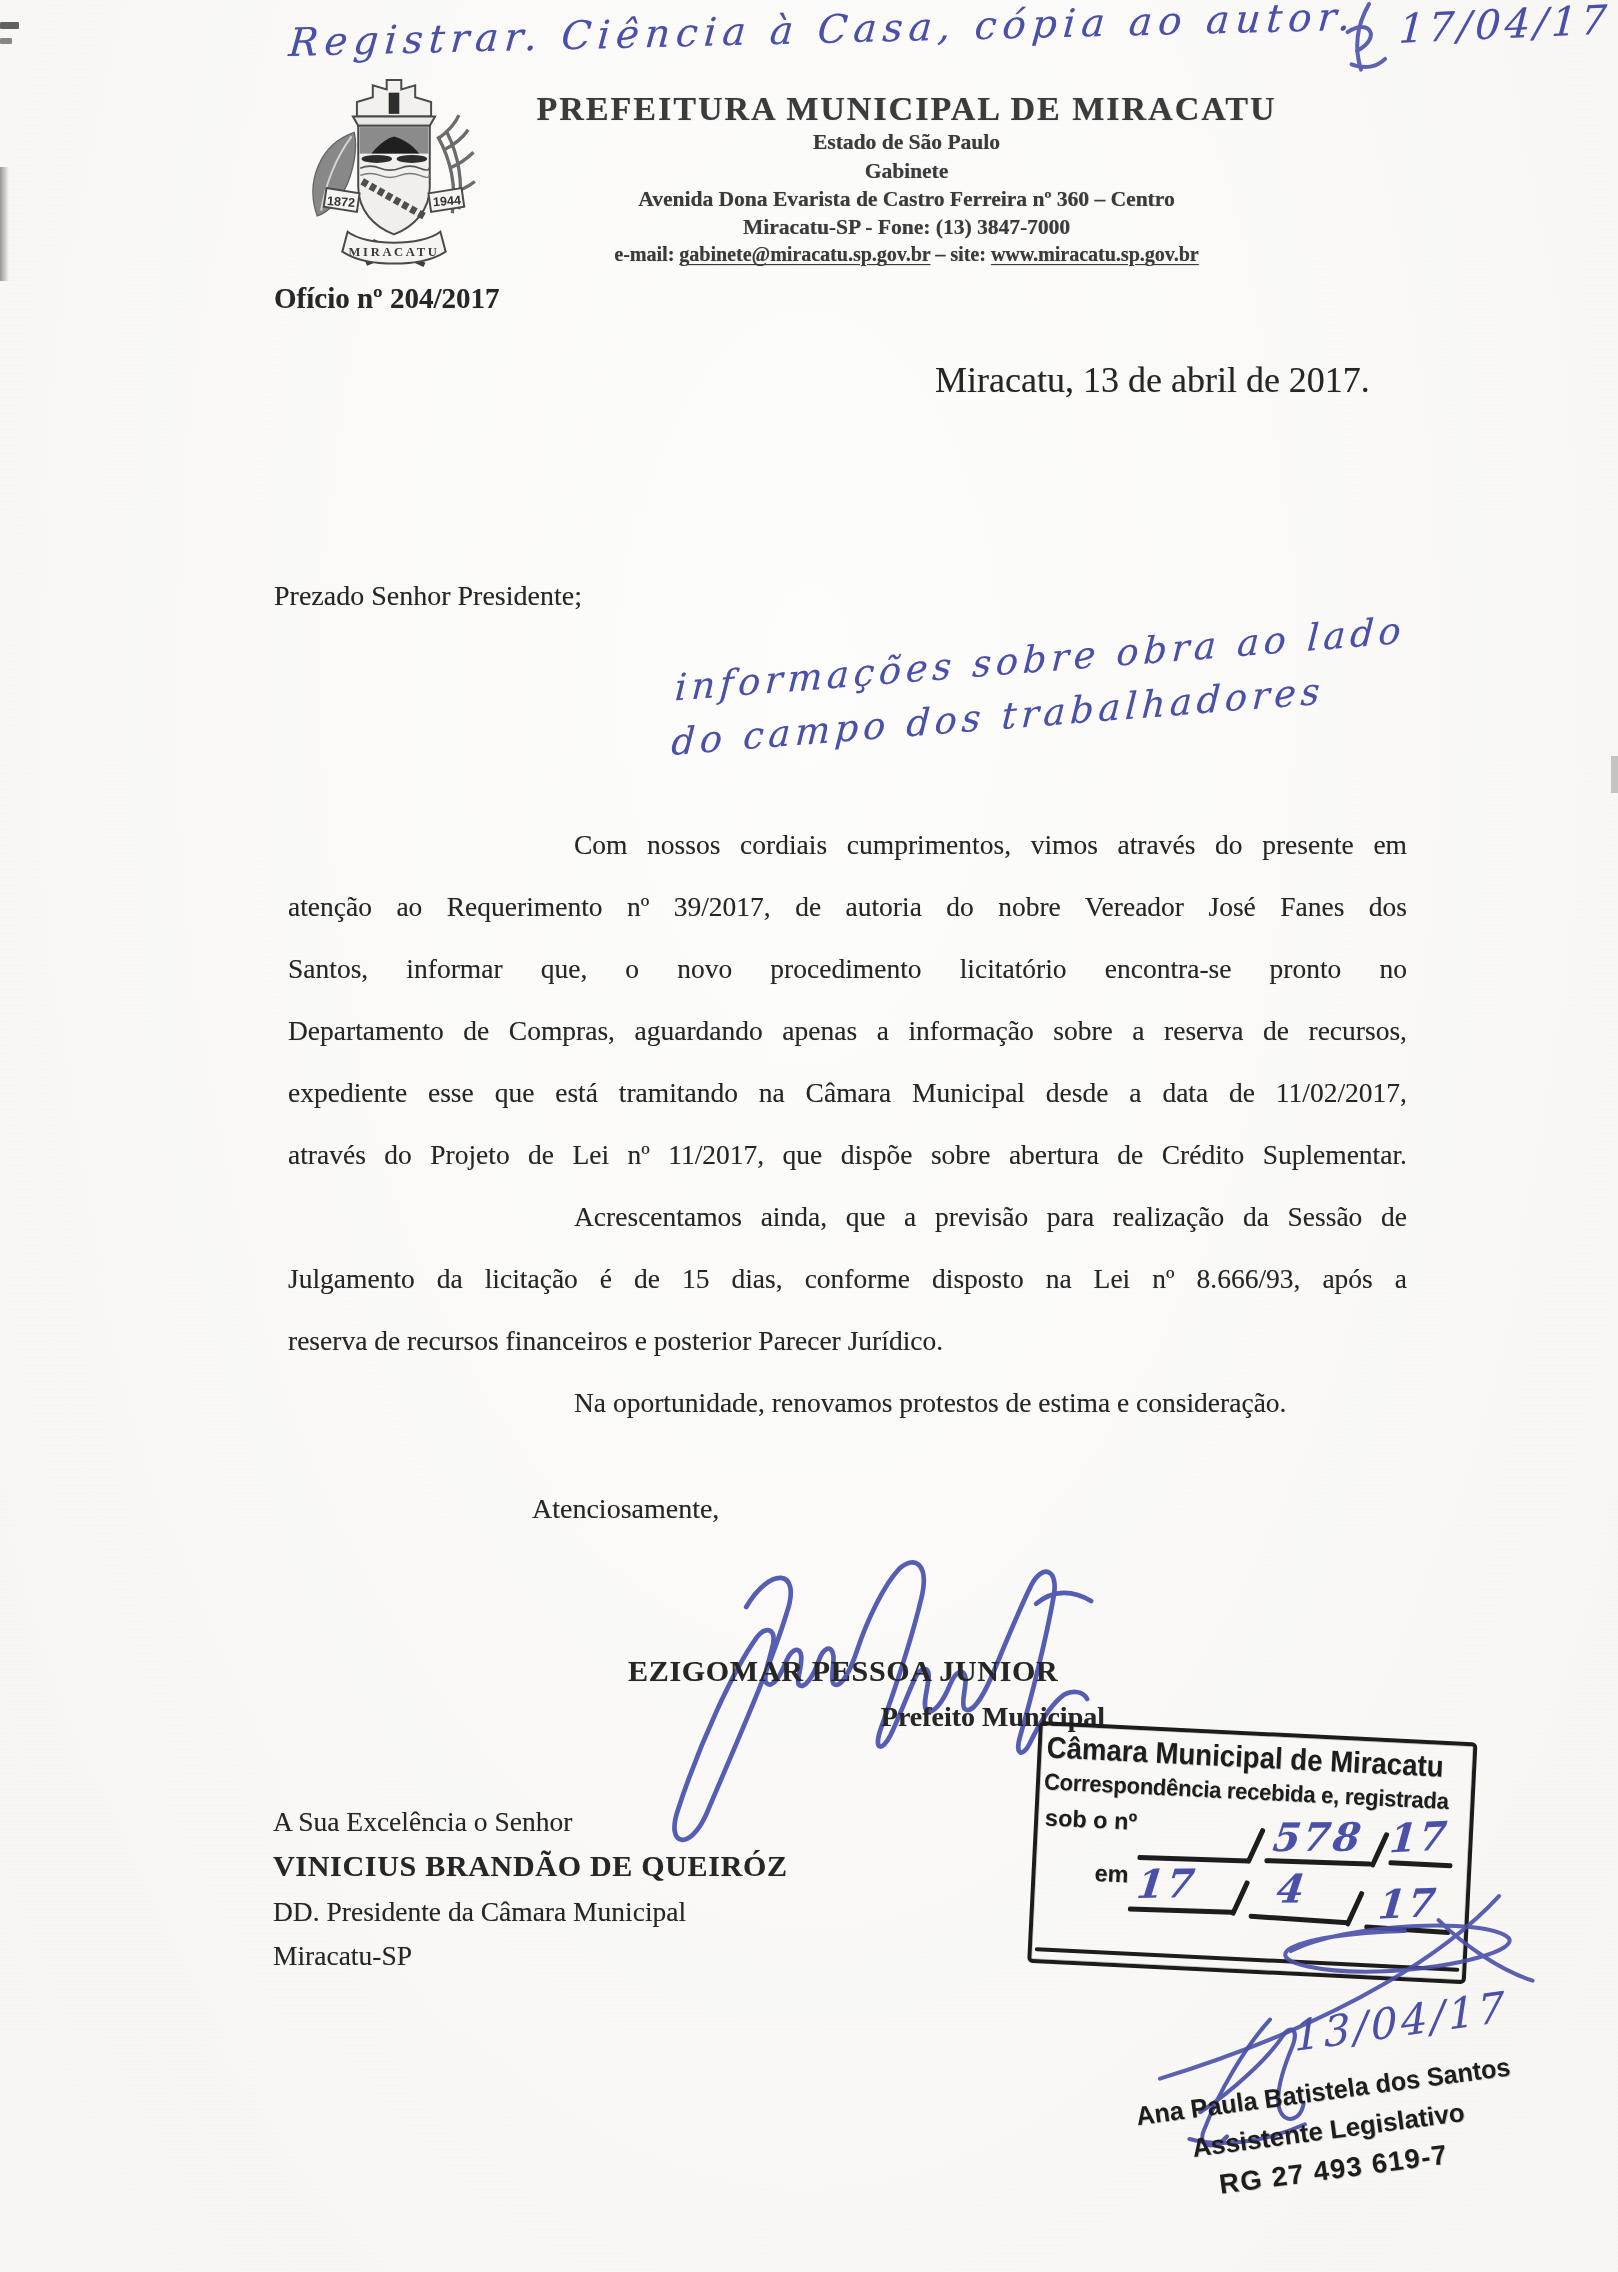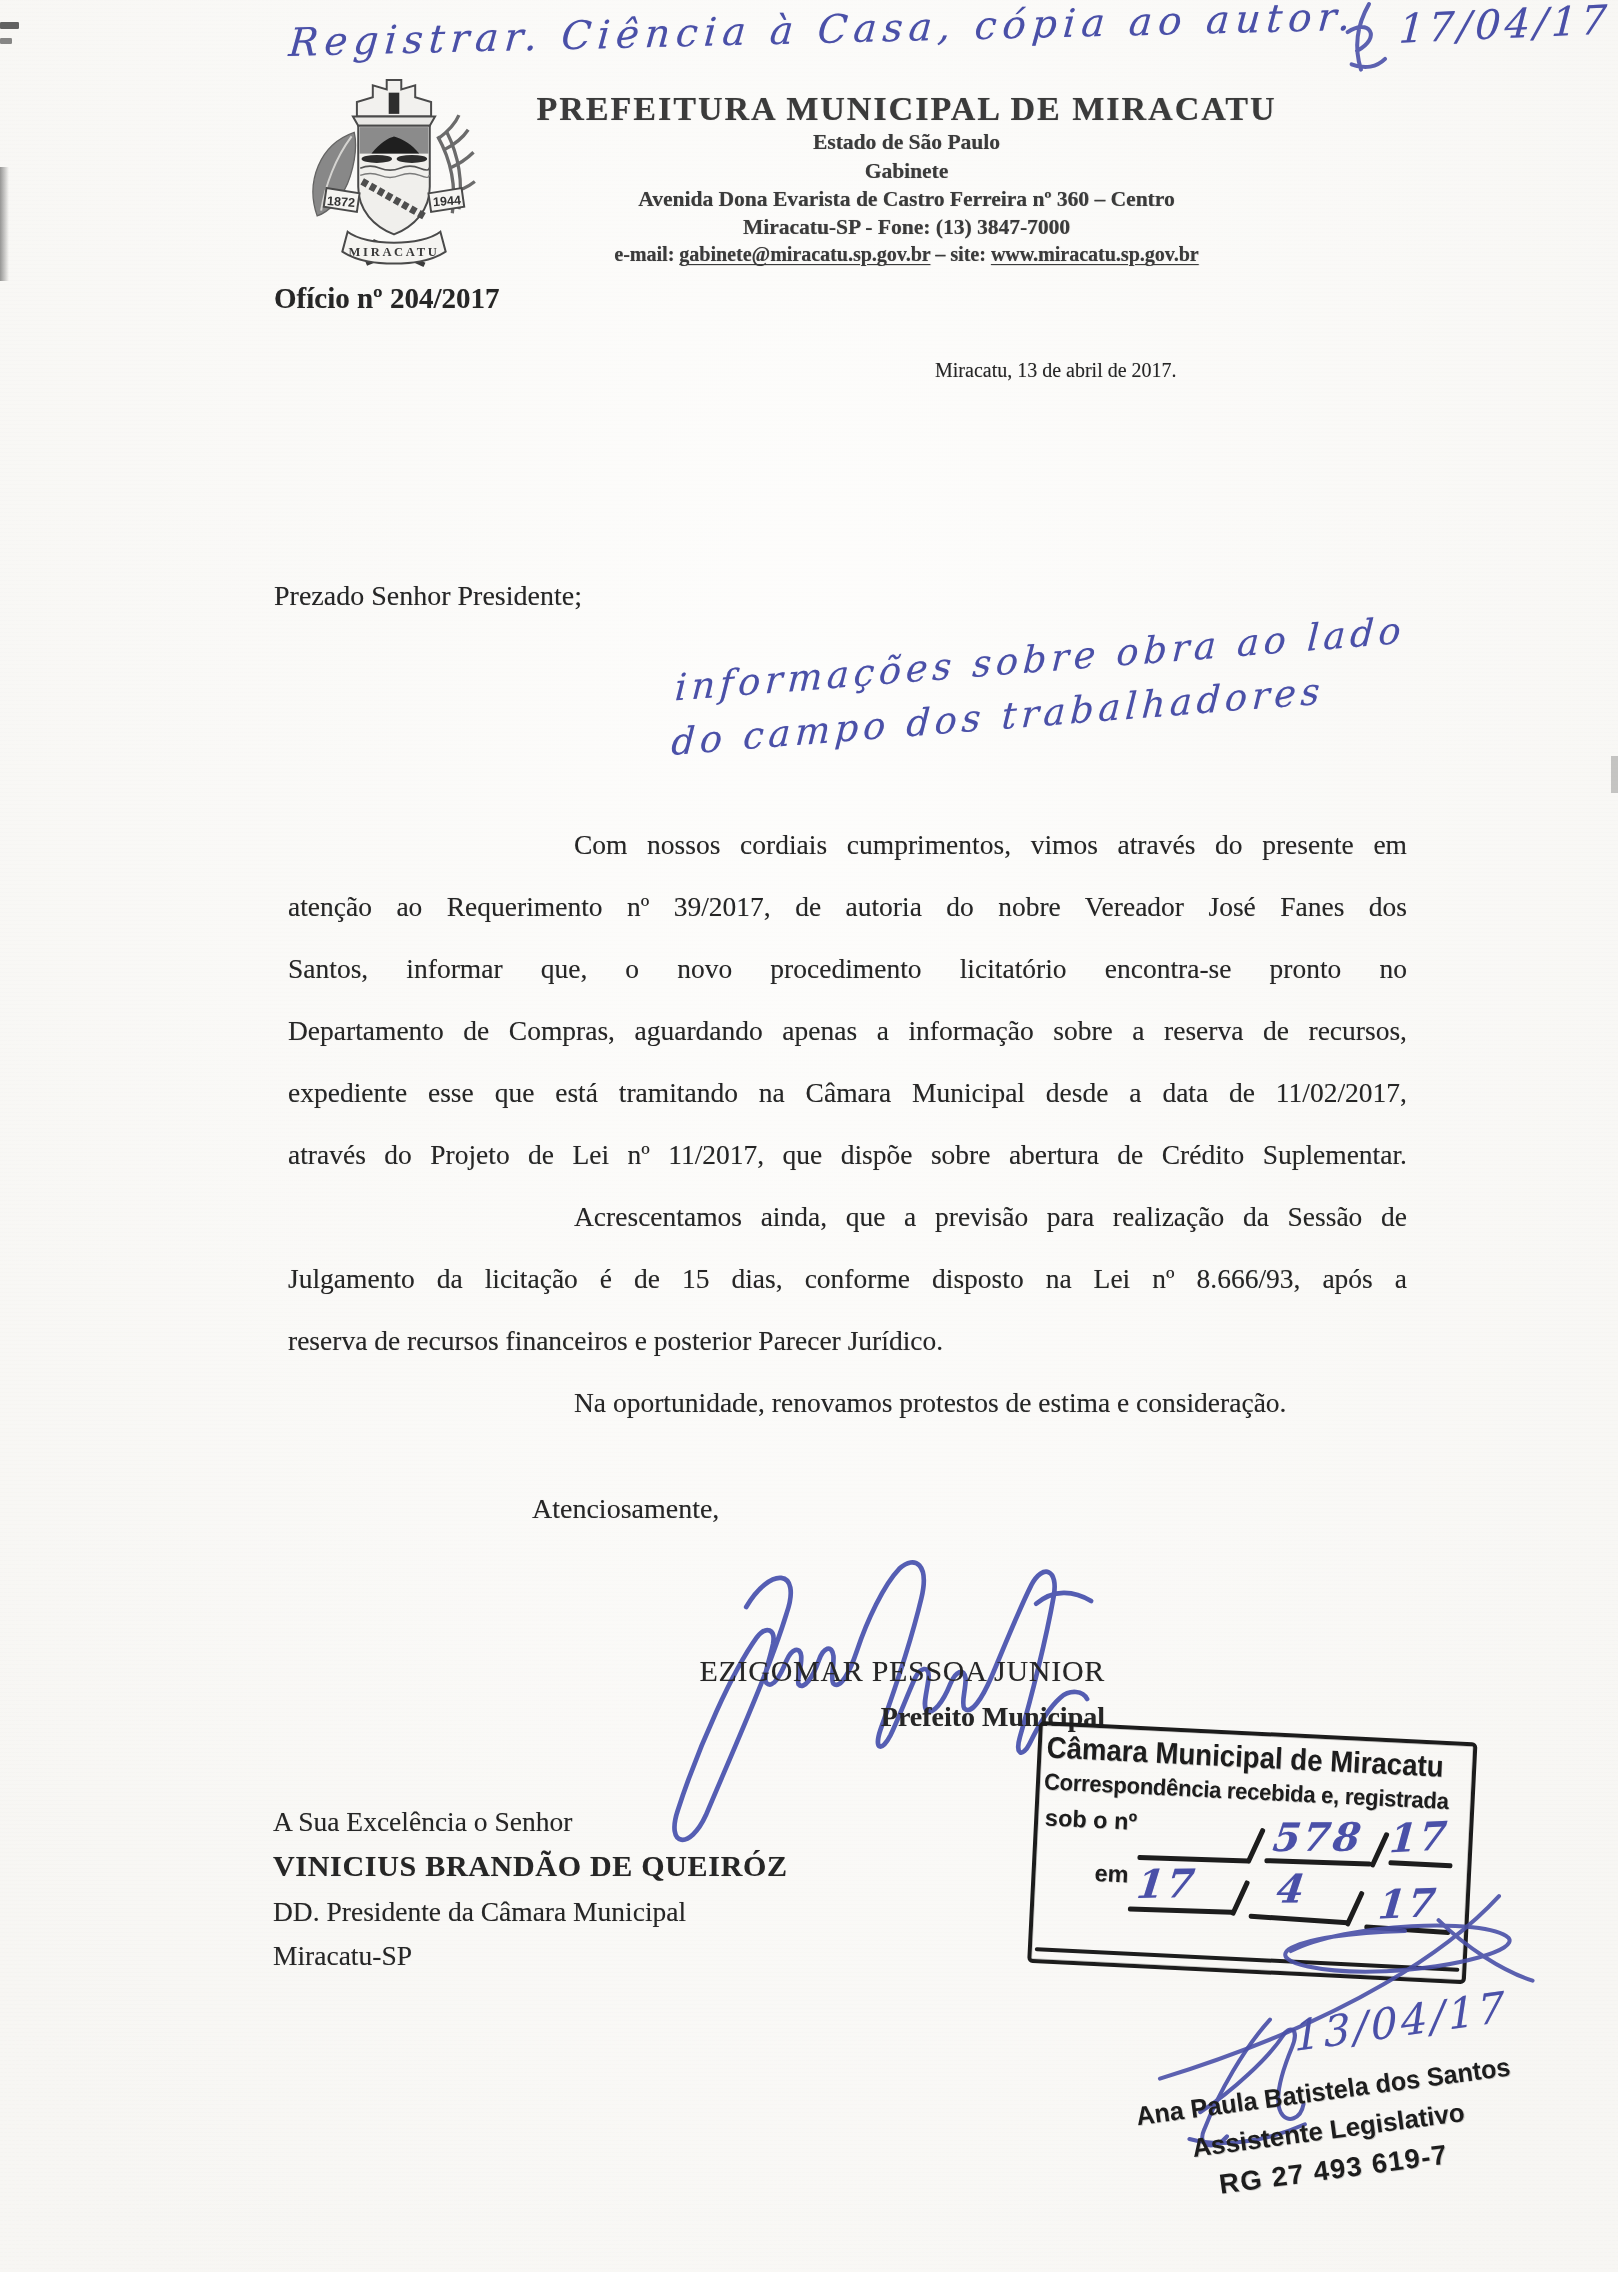--- a/index.html
+++ b/index.html
@@ -33,39 +33,39 @@
   
   .crest{left:288px; top:75px; width:212px; height:193px;}
   .lh{left:470px; top:89px; width:873px; text-align:center;}
   .lh-title{font-size:34px; font-weight:700; letter-spacing:2px; line-height:39px;}
   .lh-line{font-size:21.5px; font-weight:700; line-height:27px; margin-top:1.3px;}
   .lh-contact{font-size:20px; font-weight:700; line-height:25.5px; margin-top:1.3px;}
   .lh-underline{text-decoration:underline; text-decoration-thickness:1.3px; text-underline-offset:3.4px;}
 
   
   .oficio{left:274px; top:282px; font-size:29px; font-weight:700;}
-  .dateline{left:935px; top:359px; font-size:20px;}
+  .dateline{left:935px; top:359px; font-size:36px;}
   .salutation{left:274px; top:580px; font-size:28px;}
 
   
   .req-note{left:672px; top:630px; width:806px; font-size:37px; line-height:54px;
     letter-spacing:4.7px; transform:rotate(-4.5deg) skewX(-8deg); white-space:nowrap;}
 
   
   .body-block{left:272px; top:814px; width:1135px;}
   .bline{height:62px; line-height:62px; font-size:27.5px; text-align:justify; text-align-last:justify; overflow:visible;margin-left:16px;}
   .bline.nojust{text-align:left; text-align-last:left;}
   .bline.indent{text-indent:286px;}
 
   .closing{left:532px; top:1493px; font-size:28px;}
 
   
   .sig-svg{left:625px; top:1550px; width:484px; height:302px;}
-  .signer-name{left:628px; top:1654px; width:477px; text-align:right;
-    font-size:30px; font-weight:400; letter-spacing:0.7px;}
+  .signer-name{left:628px; top:1654px; width:477px; text-align:left;
+    font-size:30px; font-weight:700; letter-spacing:0.7px;}
   .signer-title{left:628px; top:1701px; width:477px; text-align:right;
     font-size:28px; font-weight:700;}
 
   
   .rec1{left:273px; top:1806px; font-size:27.5px;}
   .rec2{left:273px; top:1849px; font-size:30px; font-weight:700; letter-spacing:0.7px;}
   .rec3{left:273px; top:1896px; font-size:27.5px;}
   .rec4{left:273px; top:1940px; font-size:27.5px;}
 
   

